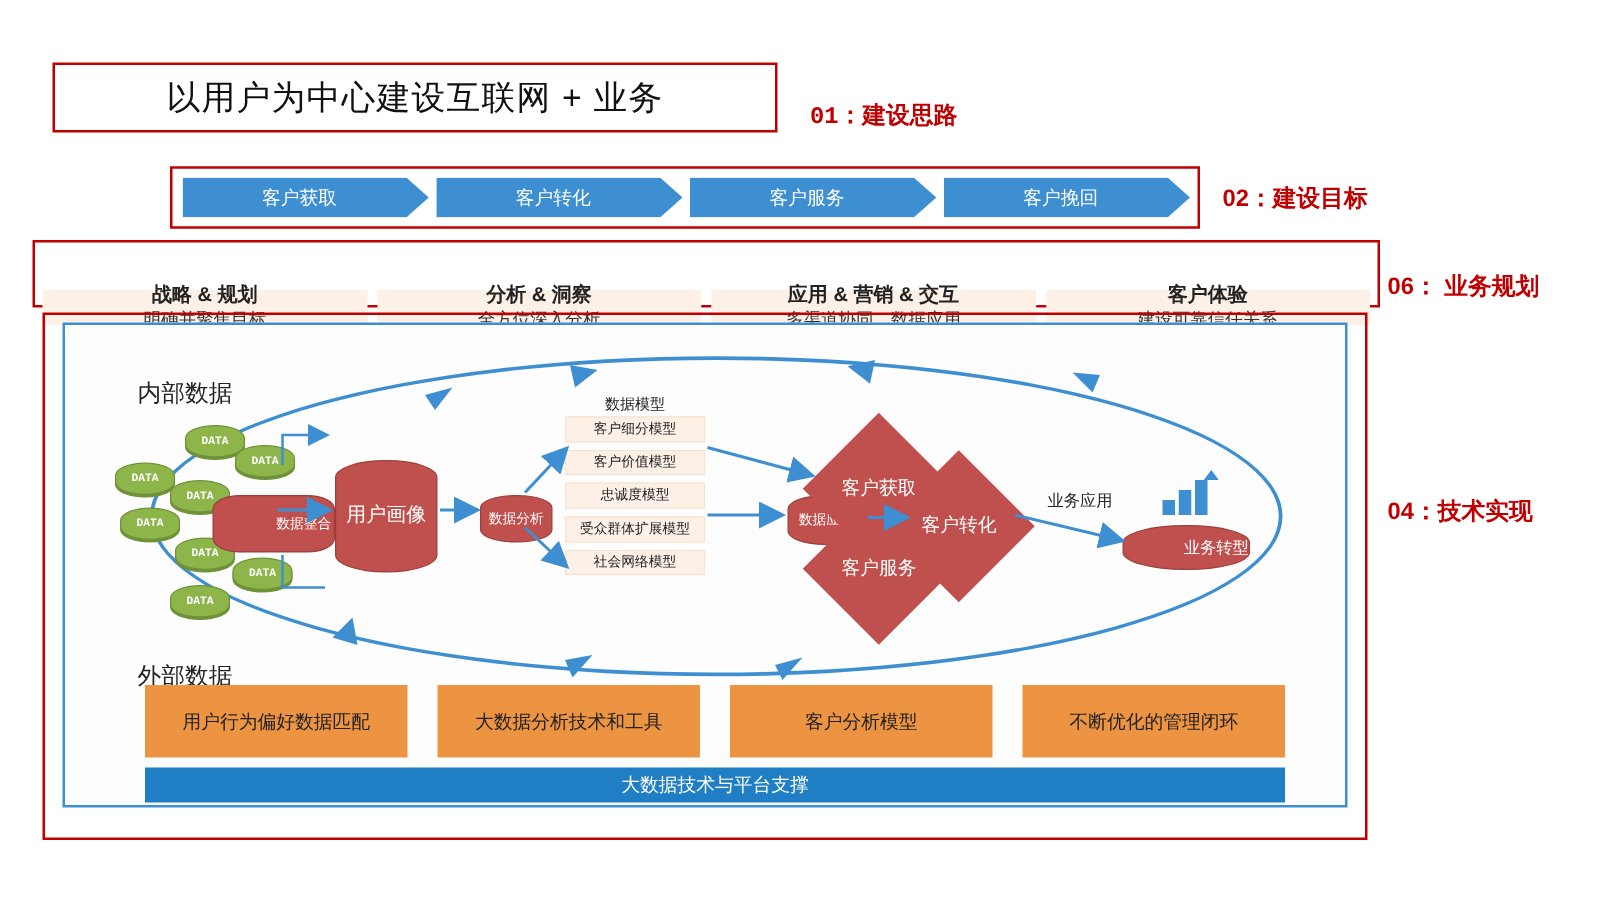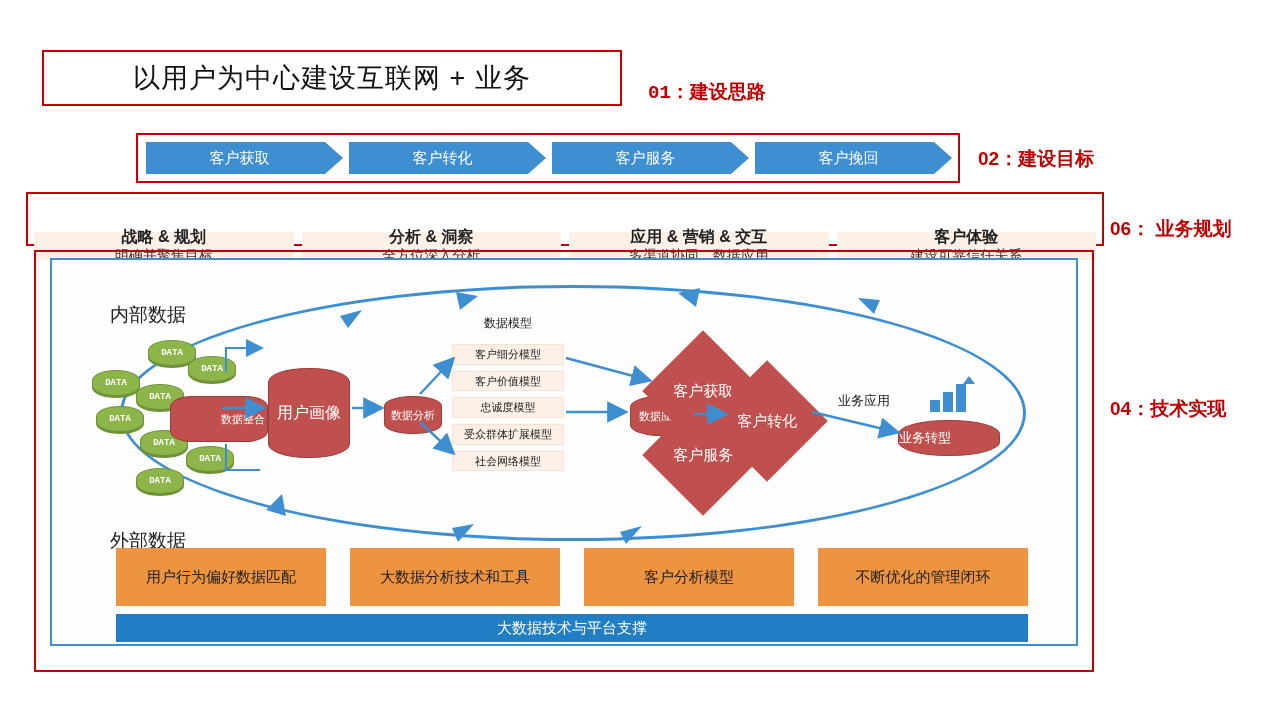--- a/index.html
+++ b/index.html
@@ -108,25 +108,25 @@
   }
 
   #analysis-cyl{left:384px;top:396px;width:56px;height:36px;border-radius:28px/10px;
     background:#c0504d;border:1px solid #9c3f3c;color:#fff;font-size:11px;
     display:flex;align-items:center;justify-content:center;text-align:center;line-height:1.15;}
   #apply-cyl{left:630px;top:396px;width:60px;height:38px;border-radius:30px/11px;
     background:#c0504d;border:1px solid #9c3f3c;color:#fff;font-size:11px;
     display:flex;align-items:center;justify-content:center;text-align:center;line-height:1.15;}
   #transform-cyl{left:898px;top:420px;width:100px;height:34px;border-radius:50px/14px;
     background:#c0504d;border:1px solid #9c3f3c;color:#fff;font-size:13px;
-    display:flex;align-items:center;justify-content:flex-start;}
+    display:flex;align-items:center;justify-content:flex-end;}
 
   
   #model-list{left:452px;top:315px;width:112px;}
-  #model-list .m-head{font-size:12px;text-align:center;color:#222;margin-bottom:12px;}
+  #model-list .m-head{font-size:12px;text-align:center;color:#222;margin-bottom:1px;}
   #model-list .m-item{
     background:#fdf1e7;border:1px solid #f7e2cf;
     font-size:11px;color:#222;text-align:center;
     padding:3px 2px;margin-bottom:6px;line-height:1.15;
   }
 
   
   .diamond{
     position:absolute;background:#c0504d;color:#fff;
     display:flex;align-items:center;justify-content:center;text-align:center;

